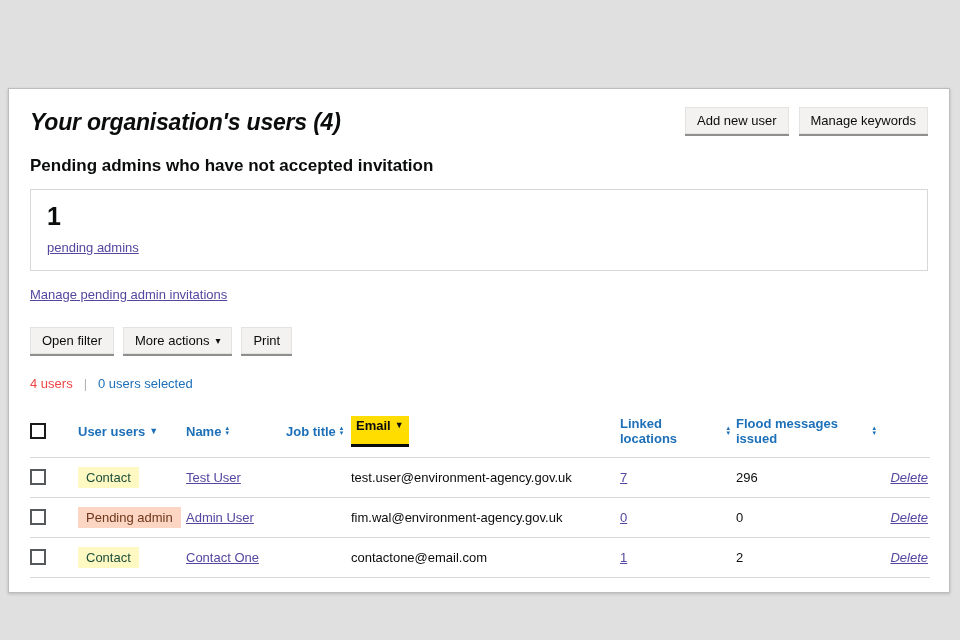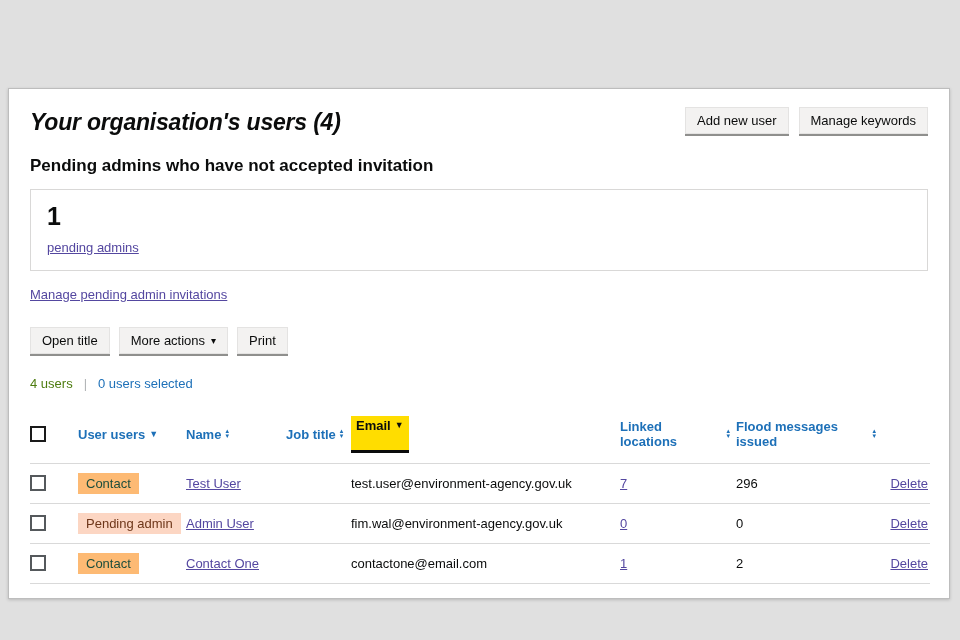--- a/index.html
+++ b/index.html
@@ -39,21 +39,21 @@
     border: 1px solid #d9d8d7;
     padding: 13px 16px 14px 16px;
     margin-bottom: 14px;
   }
   .stat-number { font-size: 25px; font-weight: bold; line-height: 1.1; margin-bottom: 7px; }
   a, .link { color: #5447a0; text-decoration: underline; font-size: 13px; cursor: pointer; }
   .manage-link-row { margin-bottom: 24px; }
   .toolbar { display: flex; gap: 9px; margin-bottom: 22px; }
   .caret-down { font-size: 10px; margin-left: 6px; color: #0b0c0c; }
   .summary-row { font-size: 13px; margin-bottom: 21px; display: flex; align-items: center; gap: 11px; }
-  .summary-total { color: #4d7c0f; }
+  .summary-total { color: #ef4444; }
   .summary-sep { color: #b1b4b6; }
   .summary-selected { color: #1d70b8; }
 
   
   table { width: 900px; border-collapse: collapse; table-layout: fixed; }
   col.c-check { width: 48px; }
   col.c-type  { width: 108px; }
   col.c-name  { width: 100px; }
   col.c-job   { width: 65px; }
   col.c-email { width: 269px; }
@@ -63,37 +63,37 @@
   th { text-align: left; font-size: 13px; font-weight: bold; color: #1d70b8; padding: 4px 6px 10px 0; vertical-align: middle; }
   td { font-size: 13px; padding: 9px 6px 9px 0; border-top: 1px solid #d9d9d9; vertical-align: middle; height: 36px; }
   tr.bottom-line td { border-top: none; border-bottom: 1px solid #d9d9d9; height: 0; padding: 0; }
   .th-link { color: #1d70b8; text-decoration: none; font-size: 13px; display: inline-flex; align-items: center; gap: 4px; cursor: pointer; }
   .sort-desc { font-size: 9px; line-height: 9px; }
   .sort-both { display: inline-flex; flex-direction: column; font-size: 7px; line-height: 5px; letter-spacing: 0; transform: translateY(-1px); }
   .th-active {
     background: #ffdd00;
     color: #0b0c0c;
     border-bottom: 3px solid #0b0c0c;
-    padding: 2px 5px 17px 5px;
+    padding: 2px 5px 11px 5px;
     text-decoration: none;
   }
   .checkbox {
     display: inline-block; width: 16px; height: 16px;
     background: #fff; border: 2px solid #55595c; cursor: pointer;
     vertical-align: middle;
   }
   .checkbox--header { border-color: #1a1a1a; }
   .tag {
     display: inline-block; font-size: 13px; padding: 3px 8px 3px 8px; white-space: nowrap;
   }
-  .tag--green  { background: #fdba74; color: #1d4e3c; }
+  .tag--green  { background: #fef9c3; color: #1d4e3c; }
   .tag--orange { background: #fcd6c3; color: #6e3619; }
   .cell-email { color: #0b0c0c; }
   .cell-number { color: #0b0c0c; }
-  td.cell-action { text-align: right; padding-right: 2px; }
+  td.cell-action { text-align: right; padding-right: 2px; font-style: italic; }
 </style>
 </head>
 <body>
 
 <div class="card">
 
   <div class="card-header">
     <h1 class="page-title">Your organisation's users (4)</h1>
     <div class="header-buttons">
       <button class="btn">Add new user</button>
@@ -106,21 +106,21 @@
   <div class="stat-box">
     <div class="stat-number">1</div>
     <a class="link">pending admins</a>
   </div>
 
   <div class="manage-link-row">
     <a class="link">Manage pending admin invitations</a>
   </div>
 
   <div class="toolbar">
-    <button class="btn">Open title</button>
+    <button class="btn">Open filter</button>
     <button class="btn">
         <span>More actions</span>
         <span class="caret-down">▾</span>
       </button>
     <button class="btn">Print</button>
   </div>
 
   <div class="summary-row">
     <span class="summary-total">4 users</span>
     <span class="summary-sep">|</span>

